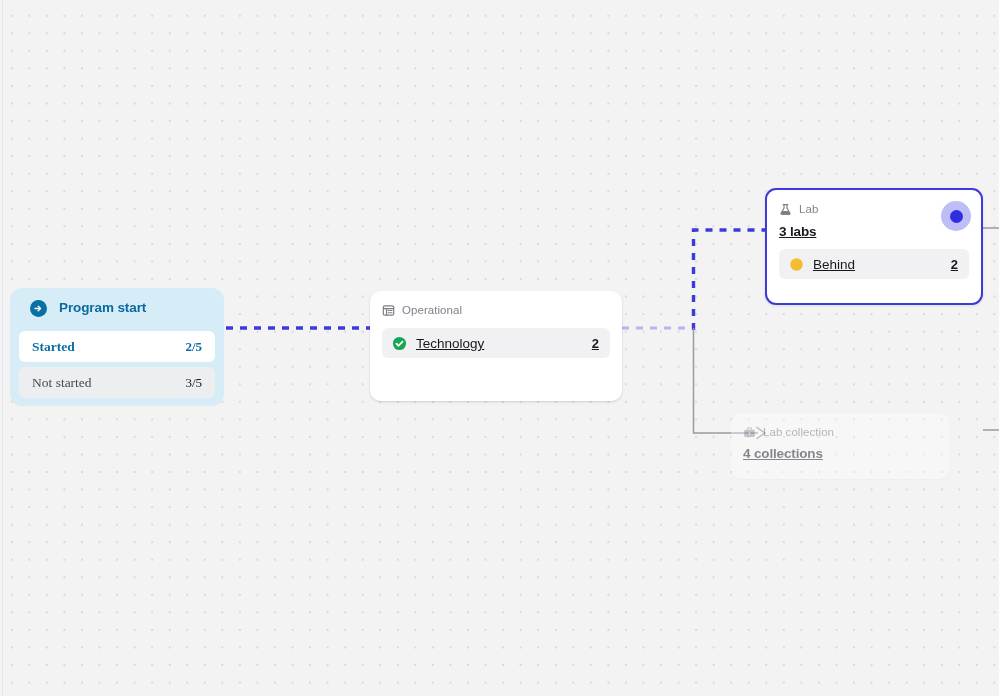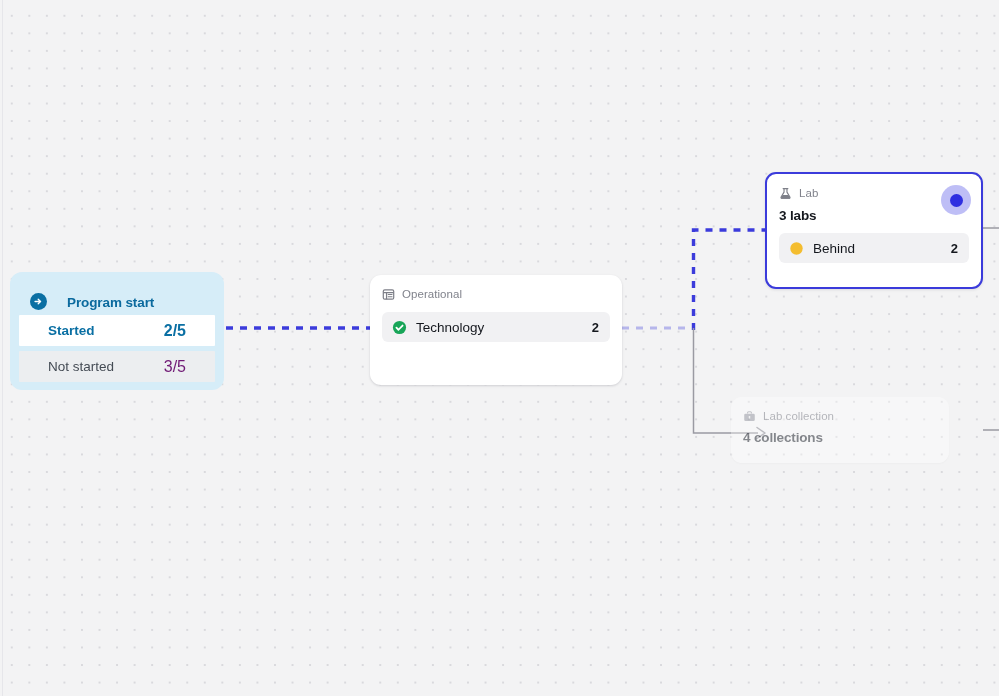--- a/index.html
+++ b/index.html
@@ -40,36 +40,37 @@
     width: 999px;
     height: 696px;
     pointer-events: none;
   }
 
   
   .node {
     position: absolute;
     box-sizing: border-box;
     border-radius: 11px;
+    margin-top: 16px;
   }
 
   
   .node-start {
     left: 10px;
     top: 272px;
     width: 214px;
     height: 118px;
     background: #d6edf8;
     border-radius: 12px;
     padding: 10px 9px 9px 9px;
   }
   .start-head {
     display: flex;
-    align-items: flex-end;
-    gap: 20px;
+    align-items: flex-start;
+    gap: 12px;
     padding: 2px 2px 0 11px;
     height: 26px;
   }
   .start-head .label {
     font-size: 13.5px;
     font-weight: bold;
     color: #0b6a9e;
     letter-spacing: -0.1px;
   }
   .arrow-badge {
@@ -83,36 +84,37 @@
     flex: none;
   }
   .arrow-badge svg { display: block; }
 
   .start-row {
     display: flex;
     align-items: center;
     justify-content: space-between;
     height: 31px;
     margin-top: 5px;
-    padding: 0 29px;
-    border-radius: 1px;
+    padding: 0 13px;
+    border-radius: 6px;
     font-size: 13.5px;
+    font-family: Liberation Serif, serif;
   }
   .start-row.primary {
     background: #ffffff;
     color: #0a6fa3;
     font-weight: bold;
   }
   .start-row.primary .val { font-weight: bold; color: #0a6fa3; }
   .start-row.muted {
     background: #eceef0;
     color: #444b54;
   }
-  .start-row.muted .val { color: #701a75; font-weight: normal; }
-  .start-row .val { font-size: 16px; }
+  .start-row.muted .val { color: #0f172a; font-weight: normal; }
+  .start-row .val { font-size: 13px; }
 
   
   .node-assessment {
     left: 370px;
     top: 275px;
     width: 252px;
     height: 110px;
     background: #ffffff;
     border-radius: 11px;
     box-shadow: 0 1px 3px rgba(16,24,40,.10), 0 1px 2px rgba(16,24,40,.06);
@@ -130,31 +132,33 @@
     color: #81838c;
     letter-spacing: 0.05px;
   }
   .node-title {
     margin-top: 7px;
     font-size: 13.5px;
     font-weight: bold;
     color: #15181e;
     letter-spacing: -0.15px;
     white-space: nowrap;
+    text-decoration: underline;
   }
   .stat-row {
     display: flex;
     align-items: center;
     height: 30px;
     margin-top: 10px;
     padding: 0 11px 0 10px;
     border-radius: 6px;
     background: #f1f1f3;
     font-size: 13.5px;
     color: #15181e;
+    text-decoration: underline;
   }
   .stat-row .dot-icon { flex: none; margin-right: 9px; display: block; }
   .stat-row .stat-label { flex: 1; }
   .stat-row .stat-val { font-weight: bold; font-size: 13px; }
 
   
   .node-lab {
     left: 765px;
     top: 172px;
     width: 218px;

